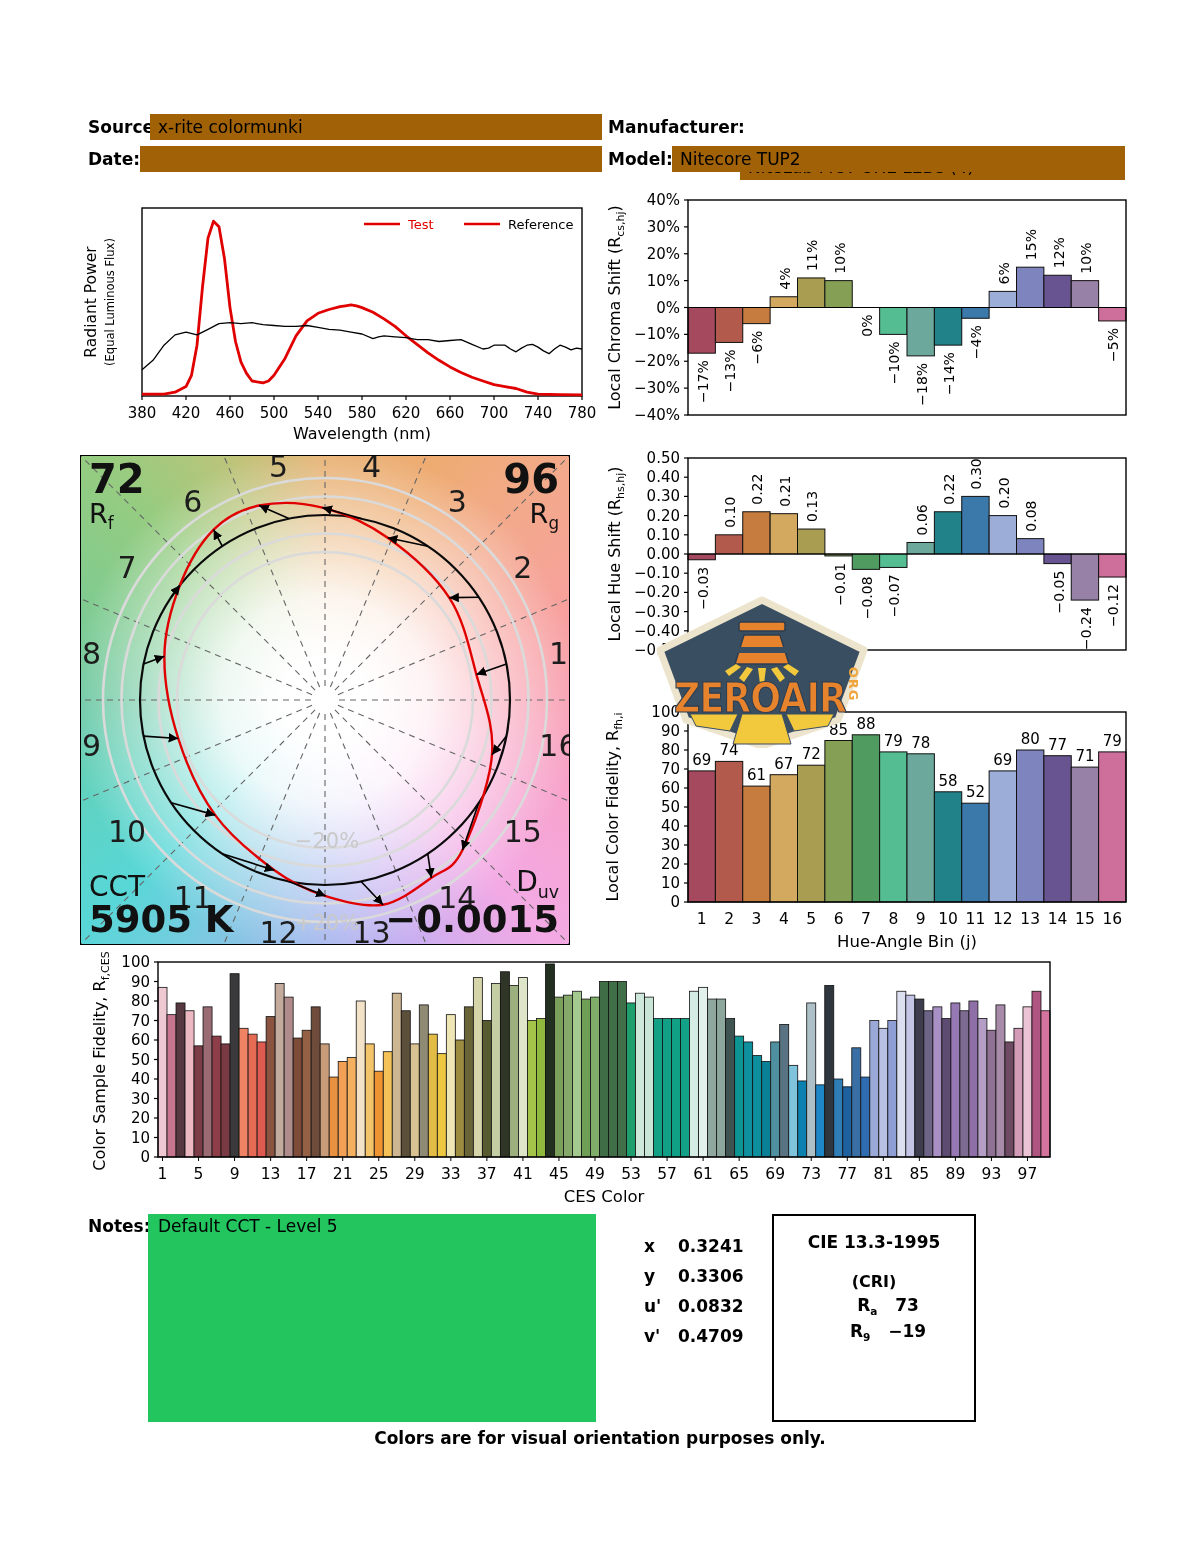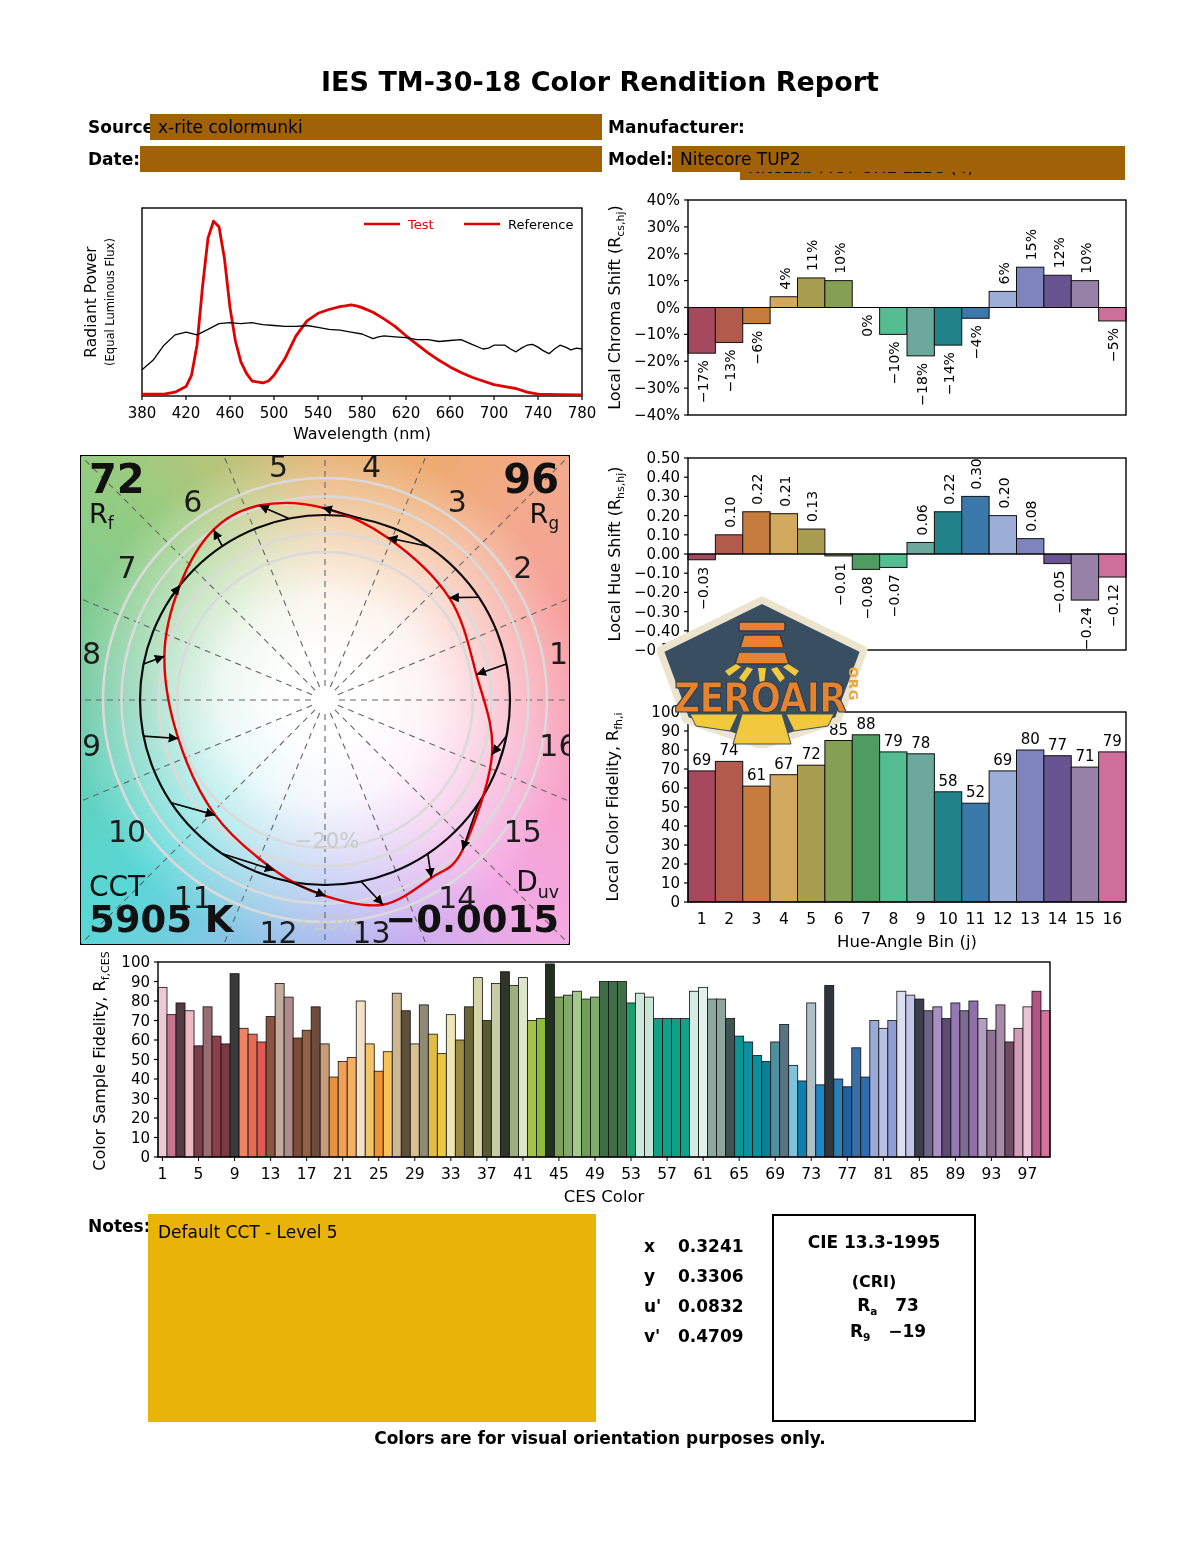--- a/index.html
+++ b/index.html
@@ -3,21 +3,21 @@
 <meta charset="utf-8">
 <style>
   html,body{margin:0;padding:0;background:#fff;}
   .page{position:relative;width:1200px;height:1550px;background:#fff;
         font-family:"DejaVu Sans","Liberation Sans",sans-serif;color:#000;overflow:hidden;}
   .abs{position:absolute;}
   .title{top:66px;left:0;width:100%;text-align:center;font-size:27px;font-weight:bold;}
   .hlabel{font-size:17px;font-weight:bold;line-height:26px;}
   .hbox{background:#a16207;height:26px;font-size:17px;line-height:26px;padding-left:8px;box-sizing:border-box;white-space:nowrap;overflow:hidden;}
   .notes-label{font-size:17px;font-weight:bold;}
-  .notes-box{background:#eab308;box-sizing:border-box;padding:8px 10px;font-size:17px;}
+  .notes-box{background:#22c55e;box-sizing:border-box;padding:2px 10px;font-size:17px;}
   .chroma-row{font-size:17px;font-weight:bold;height:30px;}
   .chroma-row .lbl{display:inline-block;width:34px;}
   .cri-box{border:2px solid #000;box-sizing:border-box;text-align:center;}
   .cri-title{font-size:17px;font-weight:bold;margin-top:16px;}
   .cri-sub{font-size:16px;font-weight:bold;margin-top:20px;}
   .cri-row{font-size:17px;font-weight:bold;margin-top:4px;padding-left:28px;}
   sub{font-size:0.62em;}
   .footer{top:1428px;left:0;width:100%;text-align:center;font-size:17px;font-weight:bold;}
   .cvg{width:490px;height:490px;border:1px solid #000;box-sizing:border-box;}
   .cvg-bg{position:absolute;inset:0;
@@ -33,21 +33,20 @@
   .mid{font-size:27px;}
   .cvg-stat-label{font-size:28px;}
   .cvg-stat-value{font-size:37px;font-weight:bold;}
   svg text{font-family:"DejaVu Sans","Liberation Sans",sans-serif;}
 </style>
 </head>
 <body>
 
 <div class="page">
 
-  <div class="abs title">IES TM-30-18 Color Rendition Report</div>
 
   <div class="abs hlabel" style="left:88px;top:114px;">Source:</div>
   <div class="abs hbox" style="left:150px;top:114px;width:452px;">x-rite colormunki</div>
   <div class="abs hlabel" style="left:608px;top:114px;">Manufacturer:</div>
   <div class="abs hbox" style="left:740px;top:114px;width:385px;margin-top:40px;">NiteLab MCT UHE LEDs (4)</div>
   <div class="abs hlabel" style="left:88px;top:146px;">Date:</div>
   <div class="abs hbox" style="left:140px;top:146px;width:462px;"></div>
   <div class="abs hlabel" style="left:608px;top:146px;">Model:</div>
   <div class="abs hbox" style="left:672px;top:146px;width:453px;">Nitecore TUP2</div>
 

